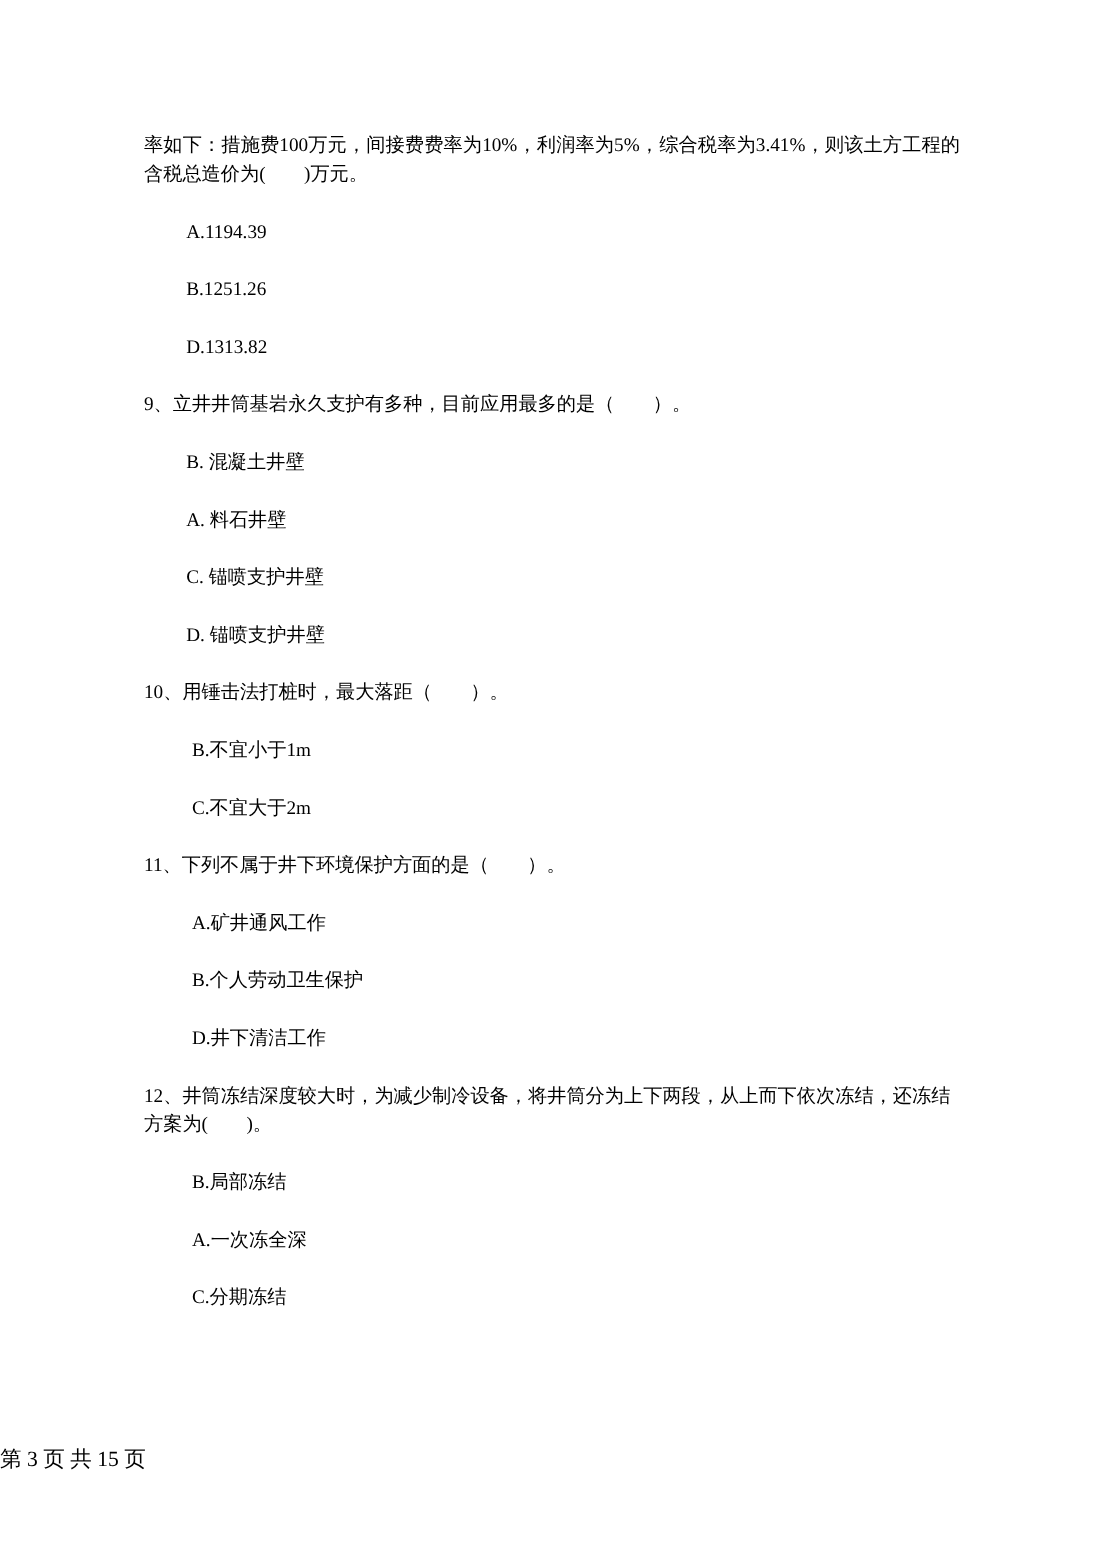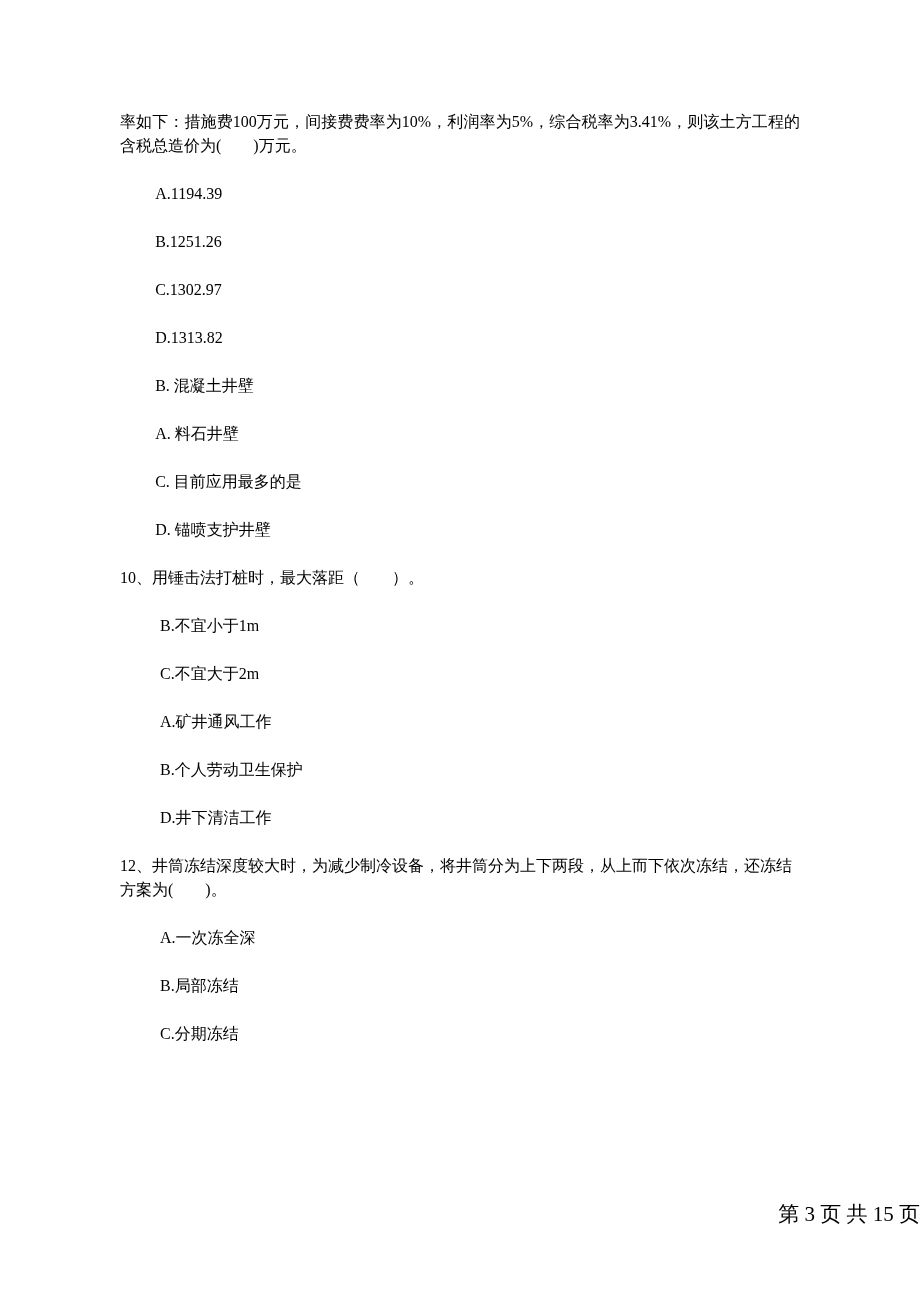--- a/index.html
+++ b/index.html
@@ -30,49 +30,50 @@
   }
   .option-inner {
     margin: 0 0 24px 0;
     padding-left: 2.5em;
   }
   .footer {
     position: absolute;
     bottom: 72px;
     left: 0;
     width: 100%;
-    text-align: right;
-    font-size: 21px;
+    text-align: left;
+    font-size: 18px;
   }
 </style>
 </head>
 <body>
 
 <div class="page">
 
   <div class="para">率如下：措施费100万元，间接费费率为10%，利润率为5%，综合税率为3.41%，则该土方工程的含税总造价为(　　)万元。</div>
 
   <div class="option">A.1194.39</div>
   <div class="option">B.1251.26</div>
-  <div class="option">C.1302.97</div>
   <div class="option">D.1313.82</div>
 
+  <div class="question-stem">9、立井井筒基岩永久支护有多种，目前应用最多的是（　　）。</div>
   <div class="option">B.  混凝土井壁</div>
   <div class="option">A.  料石井壁</div>
-  <div class="option">C.  目前应用最多的是</div>
+  <div class="option">C.  锚喷支护井壁</div>
   <div class="option">D.  锚喷支护井壁</div>
 
   <div class="question-stem">10、用锤击法打桩时，最大落距（　　）。</div>
   <div class="option-inner">B.不宜小于1m</div>
   <div class="option-inner">C.不宜大于2m</div>
 
+  <div class="question-stem">11、下列不属于井下环境保护方面的是（　　）。</div>
   <div class="option-inner">A.矿井通风工作</div>
   <div class="option-inner">B.个人劳动卫生保护</div>
   <div class="option-inner">D.井下清洁工作</div>
 
   <div class="question-stem">12、井筒冻结深度较大时，为减少制冷设备，将井筒分为上下两段，从上而下依次冻结，还冻结方案为(　　)。</div>
+  <div class="option-inner">B.局部冻结</div>
   <div class="option-inner">A.一次冻全深</div>
-  <div class="option-inner">B.局部冻结</div>
   <div class="option-inner">C.分期冻结</div>
 
 </div>
 
 <div class="footer">第 3 页 共 15 页</div>
 
 </body></html>

